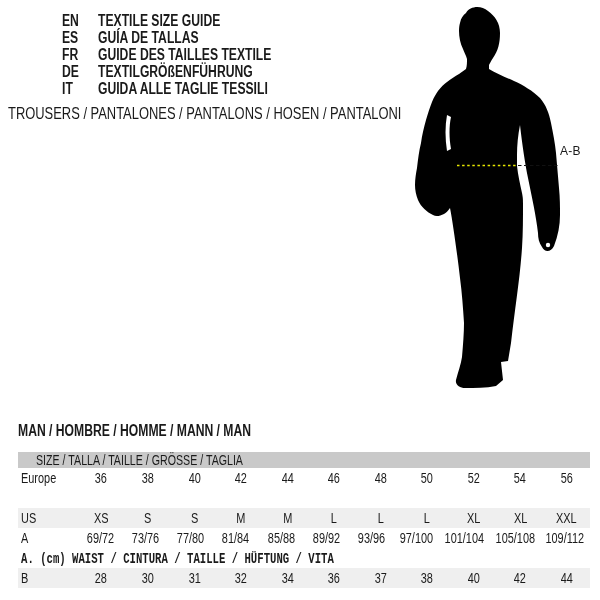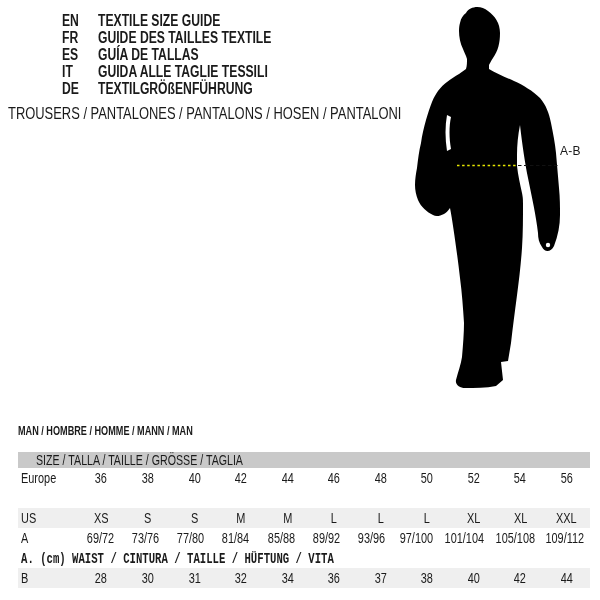--- a/index.html
+++ b/index.html
@@ -15,21 +15,21 @@
   .lang-block{left:22px;top:12px;}
   .lang-row{height:17px;line-height:17px;font-size:16px;font-weight:700;}
   .lang-code{display:inline-block;width:36px;vertical-align:top;padding-left:40px;}
   .garment-title{left:8px;top:104px;font-size:17px;font-weight:400;line-height:19px;}
 
   
   .figure-svg{left:410px;top:2px;}
   .measure-label{left:560px;top:144px;font-size:12px;line-height:14px;letter-spacing:.3px;}
 
   
-  .section-title{left:18px;top:423px;font-size:12px;font-weight:700;line-height:16px;}
+  .section-title{left:18px;top:423px;font-size:16px;font-weight:700;line-height:16px;}
 
   
   .size-table{left:18px;top:452px;width:572px;font-size:14px;}
   .t-header{background:#c9c9c9;height:16px;line-height:16px;padding-left:18px;}
   .t-row{display:grid;grid-template-columns:60px repeat(11,1fr);height:20px;}
   .t-row.alt{background:#efefef;margin-top:20px;}
   .t-cell{display:flex;align-items:center;justify-content:center;overflow:visible;}
   .t-cell.lbl{justify-content:flex-start;padding-left:3px;}
   .t-cell.lbl .cxc{transform-origin:0 50%;transform:scaleX(.78);}
 
@@ -38,30 +38,30 @@
   .note-line{height:17.5px;line-height:17.5px;font-family:Liberation Mono, monospace;}
 </style>
 </head>
 <body>
 
 <div class="abs lang-block">
   <div class="lang-row">
     <span class="lang-code"><span class="cx">EN</span></span><span class="cx">TEXTILE SIZE GUIDE</span>
   </div>
   <div class="lang-row">
+    <span class="lang-code"><span class="cx">ES</span></span><span class="cx">GUÍA DE TALLAS</span>
+  </div>
+  <div class="lang-row">
     <span class="lang-code"><span class="cx">FR</span></span><span class="cx">GUIDE DES TAILLES TEXTILE</span>
   </div>
   <div class="lang-row">
-    <span class="lang-code"><span class="cx">ES</span></span><span class="cx">GUÍA DE TALLAS</span>
+    <span class="lang-code"><span class="cx">DE</span></span><span class="cx">TEXTILGRÖßENFÜHRUNG</span>
   </div>
   <div class="lang-row">
     <span class="lang-code"><span class="cx">IT</span></span><span class="cx">GUIDA ALLE TAGLIE TESSILI</span>
-  </div>
-  <div class="lang-row">
-    <span class="lang-code"><span class="cx">DE</span></span><span class="cx">TEXTILGRÖßENFÜHRUNG</span>
   </div>
 </div>
 
 <div class="abs garment-title">
   <span class="cx">TROUSERS / PANTALONES / PANTALONS / HOSEN / PANTALONI</span>
 </div>
 
 <svg class="abs figure-svg" width="160" height="393" viewBox="0 0 160 393" aria-hidden="true">
   <path fill="#000000" d="
     M56,11

